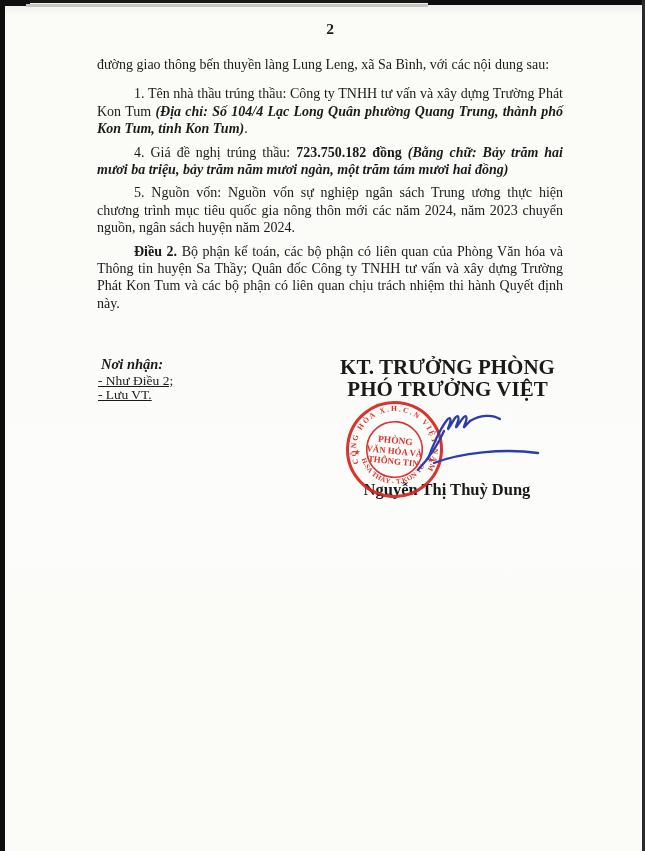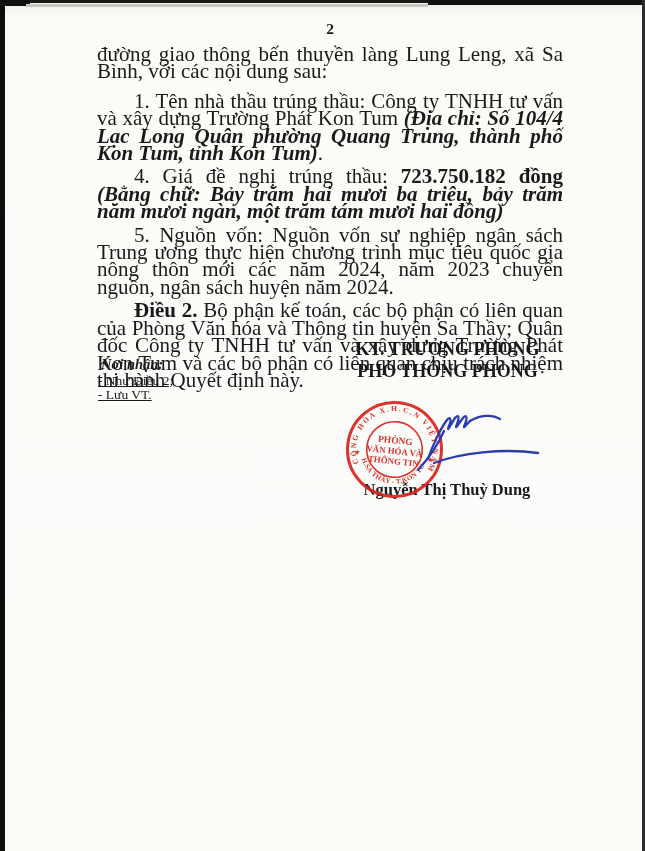--- a/index.html
+++ b/index.html
@@ -21,37 +21,37 @@
   .edge-top-left{position:absolute;left:0;top:0;width:30px;height:6px;background:#0f0f0f;}
   .edge-top-right{position:absolute;left:428px;top:0;width:217px;height:5px;background:#0f0f0f;}
   .edge-top-gray{position:absolute;left:26px;top:4px;width:402px;height:3px;background:#c6c6c3;}
   .edge-right{position:absolute;right:0;top:0;width:3px;height:851px;background:#2c2c2c;}
 
   .page-number{
     position:absolute;top:20px;left:97px;width:466px;
     text-align:center;font-weight:bold;font-size:15.5px;
   }
   .paragraphs{
-    position:absolute;top:46px;left:97px;width:466px;
-    font-size:21px;line-height:17.4px;text-align:justify;
+    position:absolute;top:56px;left:97px;width:466px;
+    font-size:14px;line-height:17.4px;text-align:justify;
   }
   .para{margin:0 0 6px 0;}
   .para.indent{text-indent:37px;}
   .para.lead{margin-bottom:12px;}
   .run-r{font-weight:normal;font-style:normal;}
   .run-b{font-weight:bold;}
   .run-bi{font-weight:bold;font-style:italic;}
 
   .recipients{position:absolute;left:98px;top:357px;font-size:13.5px;line-height:14.5px;}
   .recipients-heading{font-weight:bold;font-style:italic;font-size:14.5px;margin:0 0 2px 3px;}
   .recipients-line{margin:0;text-decoration:underline;}
 
   .sign-title{
-    position:absolute;left:330px;top:338px;width:235px;
-    text-align:center;font-weight:bold;font-size:18px;line-height:22px;
+    position:absolute;left:330px;top:356px;width:235px;
+    text-align:center;font-weight:bold;font-size:21px;line-height:22px;
   }
   .signer-name{
     position:absolute;left:337px;top:480px;width:220px;z-index:1;
     text-align:center;font-weight:bold;font-size:16.5px;
   }
   .stamp{
     position:absolute;left:344px;top:399px;width:101px;height:101px;
     transform:rotate(6deg);opacity:.93;z-index:2;
   }
   .signature{
@@ -79,21 +79,21 @@
   </div>
 
 <div class="recipients">
   <p class="recipients-heading">Nơi nhận:</p>
   <p class="recipients-line">- Như Điều 2;</p>
   <p class="recipients-line">- Lưu VT.</p>
 </div>
 
 <div class="sign-title">
   <div>KT. TRƯỞNG PHÒNG</div>
-  <div>PHÓ THÔNG PHÒNG</div>
+  <div>PHÓ TRƯỞNG VIỆT</div>
 </div>
 
 <div class="signer-name">Nguyễn Thị Thuỳ Dung</div>
 
 <svg class="stamp" viewBox="0 0 100 100">
   <defs>
     <path id="arcTop" d="M 17.1,69 A 38,38 0 1 1 82.9,69" fill="none"></path>
     <path id="arcBot" d="M 17.5,59.9 A 34,34 0 0 0 82.5,59.9" fill="none"></path>
   </defs>
   <circle cx="50" cy="50" r="46.5" fill="none" style="stroke:var(--stamp-red)" stroke-width="3"></circle>

